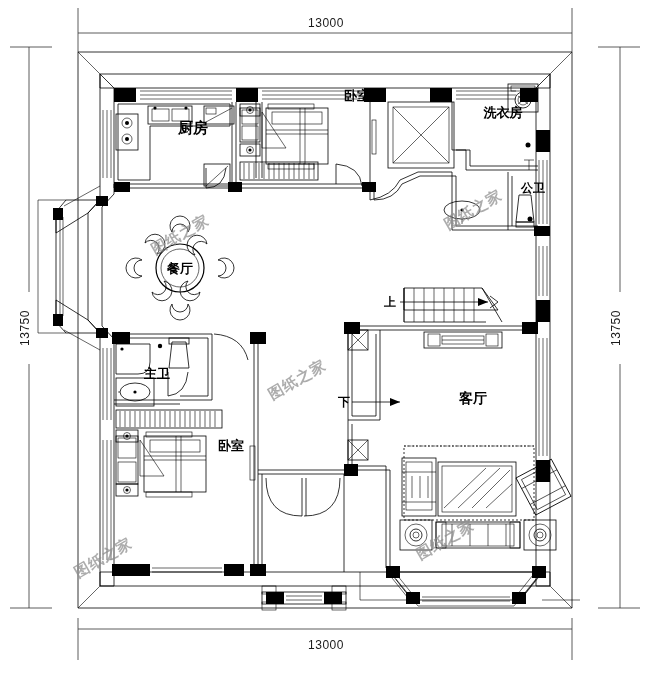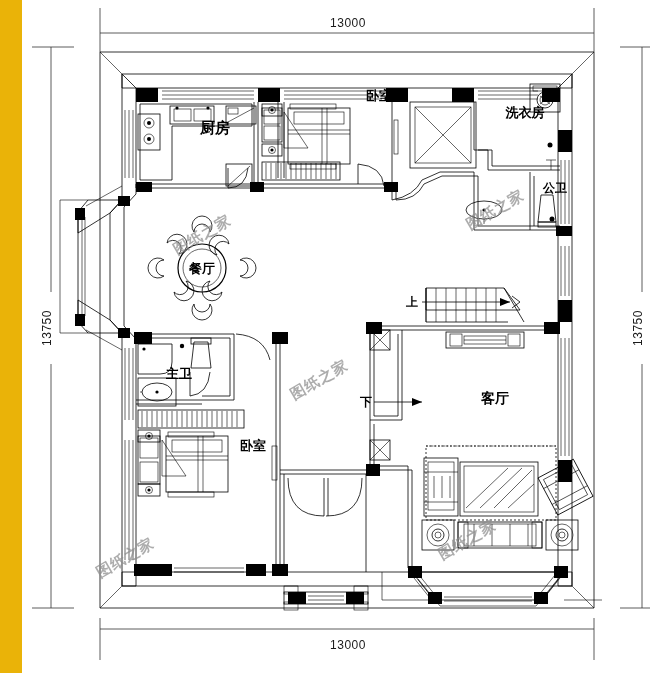--- a/index.html
+++ b/index.html
@@ -11,22 +11,21 @@
     width: 650px;
     height: 673px;
     font-family: "Liberation Sans", sans-serif;
     overflow: hidden;
     position: relative;
   }
   #plan-root {
     position: relative;
     width: 600px;
     height: 673px;
-    background: #eab308;
-    padding-left: 22px;
+    background: #f97316;
   }
   svg#floorplan {
     display: block;
     width: 650px;
     height: 673px;
   }
   .dim-text {
     font-family: "Liberation Sans", sans-serif;
     font-size: 12px;
     fill: #1a1a1a;

